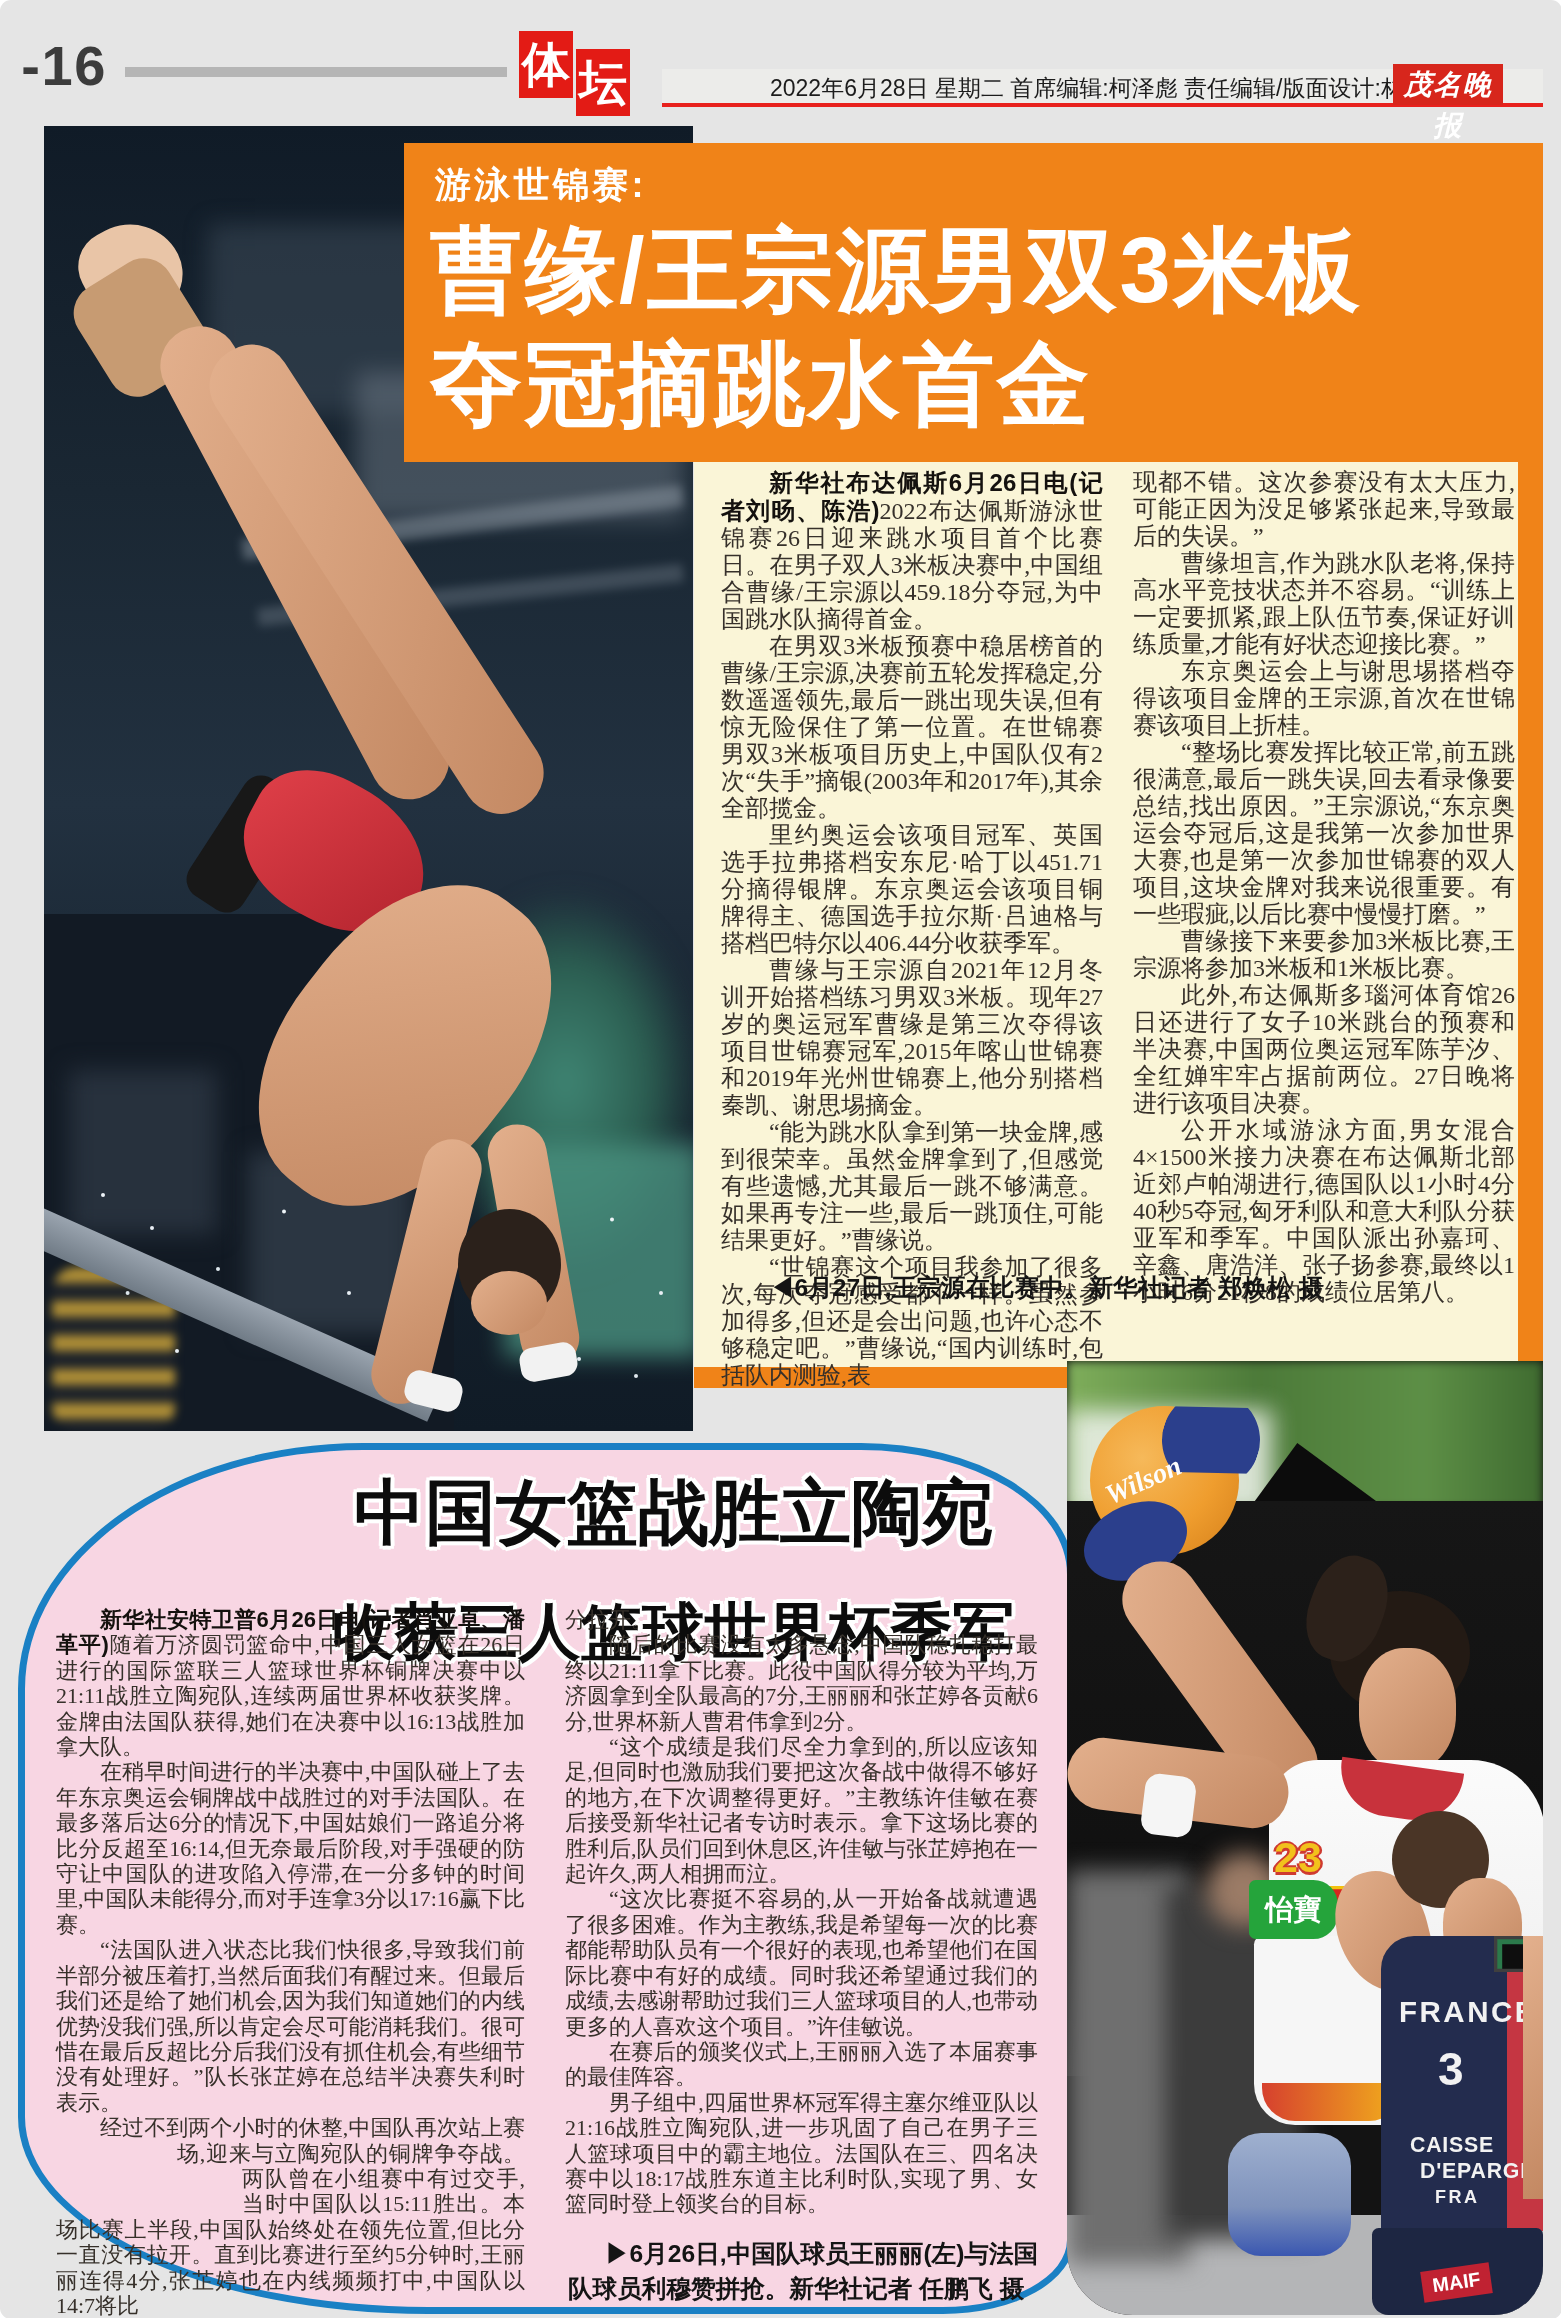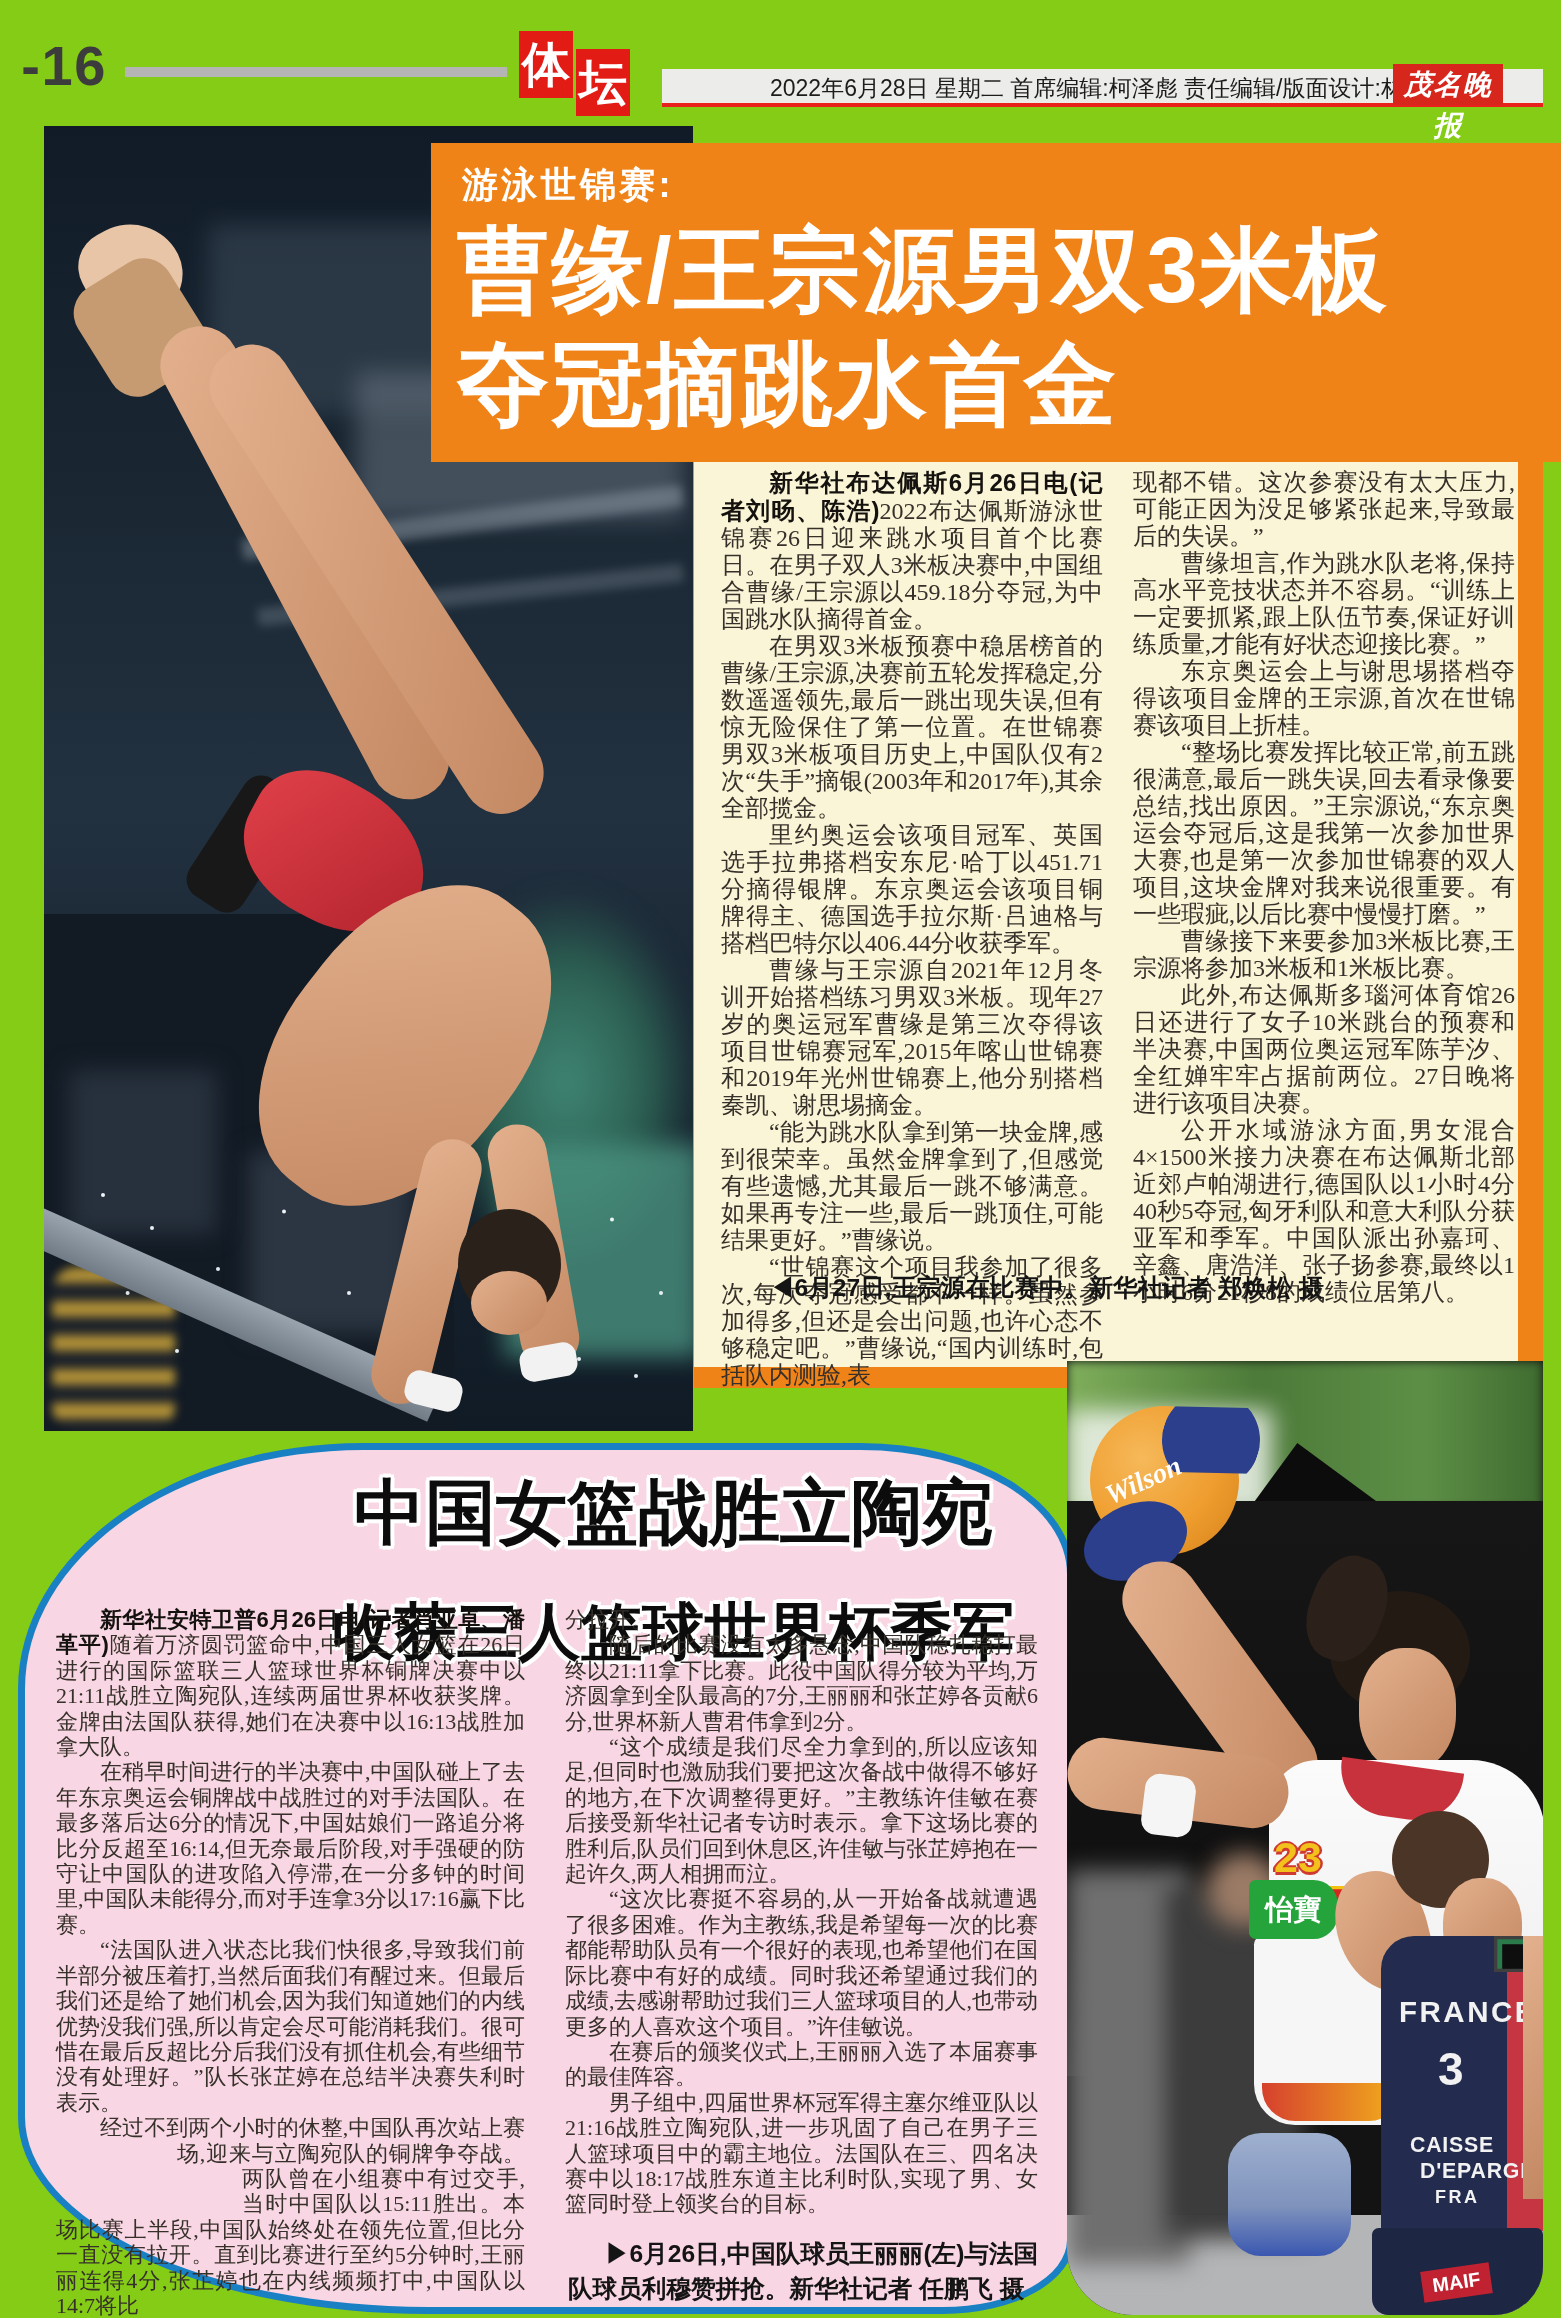--- a/index.html
+++ b/index.html
@@ -1,17 +1,17 @@
 <!DOCTYPE html>
 <html style="font-size:13px"><head>
 <meta charset="utf-8">
 <style>
   html,body{margin:0;padding:0;background:#ffffff;}
-  #page{position:relative;width:1562px;height:2319px;background:#84cc16;overflow:hidden;
-        font-family:"Liberation Sans",sans-serif;}
+  #page{position:relative;width:1562px;height:2319px;background:#e5e5e5;overflow:hidden;
+        font-family:"Liberation Sans",sans-serif;border-radius:11px;}
   .abs{position:absolute;}
 
   
   .pagenum{font-size:56px;font-weight:bold;color:#3c3c3c;letter-spacing:1.6px;}
   .rule{background:#b5b5b5;}
   .secbox{background:#e31b15;color:#ffffff;text-align:center;font-weight:bold;
           font-size:48px;line-height:67px;font-family:"Liberation Serif",serif;}
   .datebar{background:#ececea;border-bottom:4.9px solid #e8211d;}
   .datetext{font-size:23px;color:#1c1c1c;line-height:34px;white-space:nowrap;}
   .mastbox{background:#d7261c;color:#ffffff;text-align:center;font-size:28px;line-height:41px;
@@ -96,21 +96,21 @@
     <div class="ph" style="left:361px;top:1248px;width:57px;height:34px;border-radius:13px;background:#f2f2f2;transform:rotate(14deg);"></div>
     <div class="ph" style="left:476px;top:1219px;width:57px;height:34px;border-radius:13px;background:#f2f2f2;transform:rotate(-10deg);"></div>
     <div class="ph" style="left:414px;top:1083px;width:103px;height:111px;border-radius:50%;background:#2b211b;"></div>
     <div class="ph skin" style="left:427px;top:1145px;width:76px;height:64px;border-radius:50%;"></div>
   </div>
 
   <div class="abs yellowbox" style="left:694px;top:462px;width:824px;height:905px;"></div>
   <div class="abs orangebar" style="left:1518px;top:143px;width:25.4px;height:1246px;"></div>
   <div class="abs orangebar" style="left:694px;top:1367px;width:849px;height:21.3px;"></div>
 
-  <div class="abs orangeblock" style="left:431px;top:143px;width:1131px;height:319px;">
+  <div class="abs orangeblock" style="left:404px;top:143px;width:1131px;height:319px;">
     <div class="abs kicker" style="left:31px;top:18px;">游泳世锦赛:</div>
     <div class="abs bigheadline" style="left:26px;top:71px;">曹缘/王宗源男双3米板</div>
     <div class="abs bigheadline" style="left:26px;top:185px;">夺冠摘跳水首金</div>
   </div>
 
   <div class="abs news-col topcol" style="left:721px;top:469px;width:382px;">
       <p><b class="lead">新华社布达佩斯6月26日电(记者刘旸、陈浩)</b>2022布达佩斯游泳世锦赛26日迎来跳水项目首个比赛日。在男子双人3米板决赛中,中国组合曹缘/王宗源以459.18分夺冠,为中国跳水队摘得首金。</p>
       <p>在男双3米板预赛中稳居榜首的曹缘/王宗源,决赛前五轮发挥稳定,分数遥遥领先,最后一跳出现失误,但有惊无险保住了第一位置。在世锦赛男双3米板项目历史上,中国队仅有2次“失手”摘银(2003年和2017年),其余全部揽金。</p>
       <p>里约奥运会该项目冠军、英国选手拉弗搭档安东尼·哈丁以451.71分摘得银牌。东京奥运会该项目铜牌得主、德国选手拉尔斯·吕迪格与搭档巴特尔以406.44分收获季军。</p>
       <p>曹缘与王宗源自2021年12月冬训开始搭档练习男双3米板。现年27岁的奥运冠军曹缘是第三次夺得该项目世锦赛冠军,2015年喀山世锦赛和2019年光州世锦赛上,他分别搭档秦凯、谢思埸摘金。</p>

